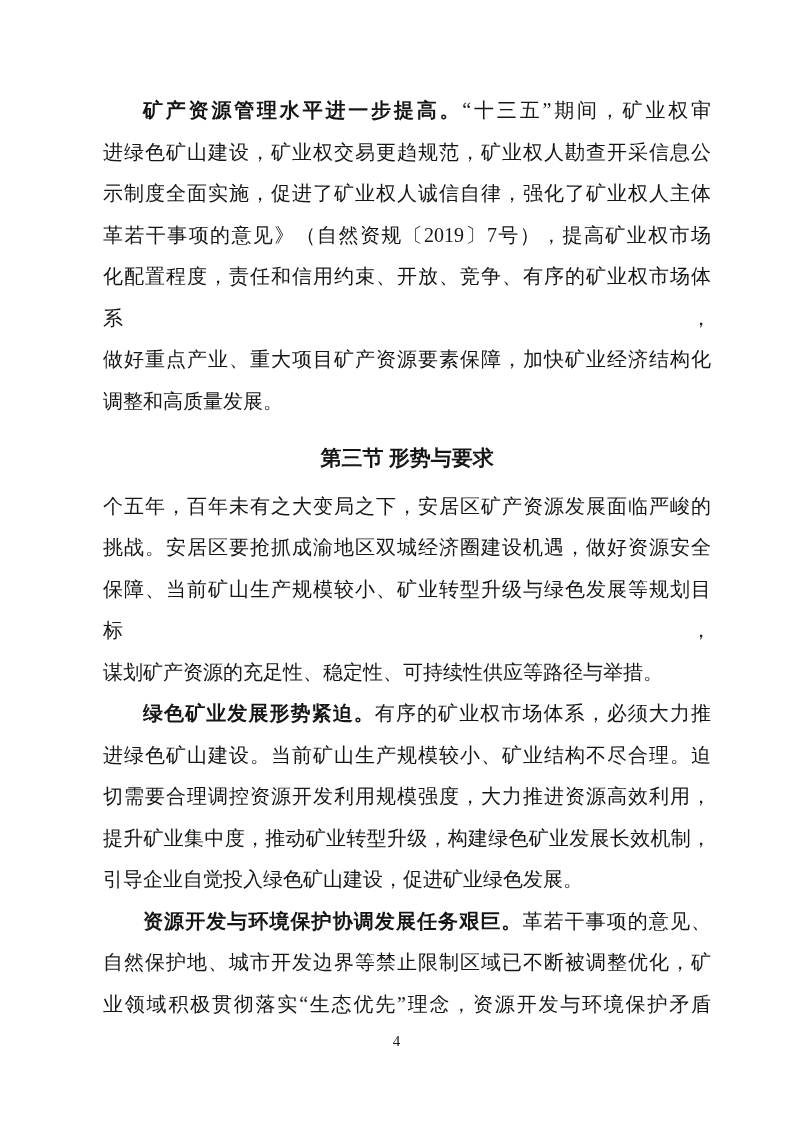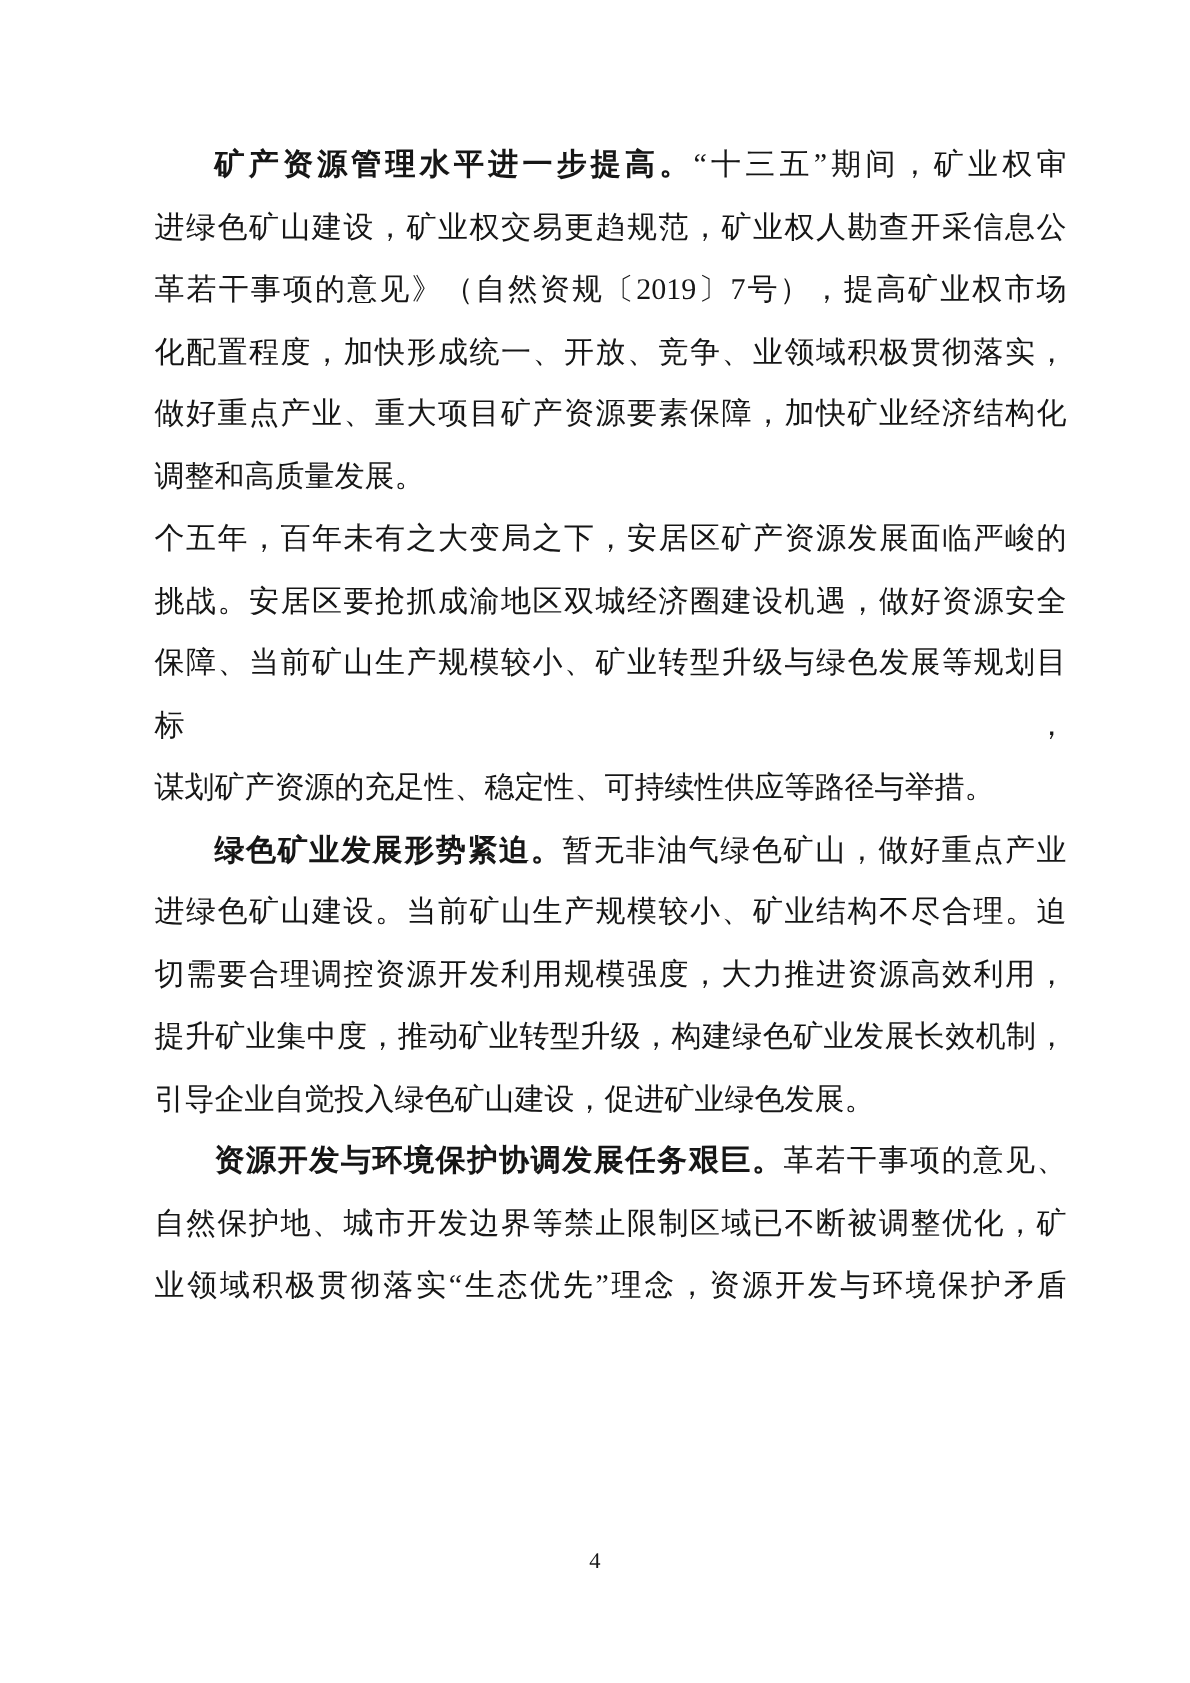--- a/index.html
+++ b/index.html
@@ -50,36 +50,38 @@
 </style>
 </head>
 <body>
 
 <div class="page">
   <div class="content">
 
     <div class="para">
       <div class="line indent"><b class="lead">矿产资源管理水平进一步提高。</b><span>“十三五”期间，矿业权审</span></div>
       <div class="line">进绿色矿山建设，矿业权交易更趋规范，矿业权人勘查开采信息公</div>
+      <div class="line">示制度全面实施，促进了矿业权人诚信自律，强化了矿业权人主体</div>
       <div class="line">革若干事项的意见》（自然资规〔2019〕7号），提高矿业权市场</div>
-      <div class="line">化配置程度，加快形成统一、开放、竞争、业领域积极贯彻落实，</div>
+      <div class="line">化配置程度，责任和信用约束、开放、竞争、有序的矿业权市场体系，</div>
       <div class="line">做好重点产业、重大项目矿产资源要素保障，加快矿业经济结构化</div>
       <div class="line end">调整和高质量发展。</div>
     </div>
 
+    <div class="heading">第三节 形势与要求</div>
 
     <div class="para">
       <div class="line">个五年，百年未有之大变局之下，安居区矿产资源发展面临严峻的</div>
       <div class="line">挑战。安居区要抢抓成渝地区双城经济圈建设机遇，做好资源安全</div>
       <div class="line">保障、当前矿山生产规模较小、矿业转型升级与绿色发展等规划目标，</div>
       <div class="line end">谋划矿产资源的充足性、稳定性、可持续性供应等路径与举措。</div>
     </div>
 
     <div class="para">
-      <div class="line indent"><b class="lead">绿色矿业发展形势紧迫。</b><span>暂无非油气绿色矿山，做好重点产业</span></div>
+      <div class="line indent"><b class="lead">绿色矿业发展形势紧迫。</b><span>有序的矿业权市场体系，必须大力推</span></div>
       <div class="line">进绿色矿山建设。当前矿山生产规模较小、矿业结构不尽合理。迫</div>
       <div class="line">切需要合理调控资源开发利用规模强度，大力推进资源高效利用，</div>
       <div class="line">提升矿业集中度，推动矿业转型升级，构建绿色矿业发展长效机制，</div>
       <div class="line end">引导企业自觉投入绿色矿山建设，促进矿业绿色发展。</div>
     </div>
 
     <div class="para">
       <div class="line indent"><b class="lead">资源开发与环境保护协调发展任务艰巨。</b><span>革若干事项的意见、</span></div>
       <div class="line">自然保护地、城市开发边界等禁止限制区域已不断被调整优化，矿</div>
       <div class="line">业领域积极贯彻落实“生态优先”理念，资源开发与环境保护矛盾</div>

